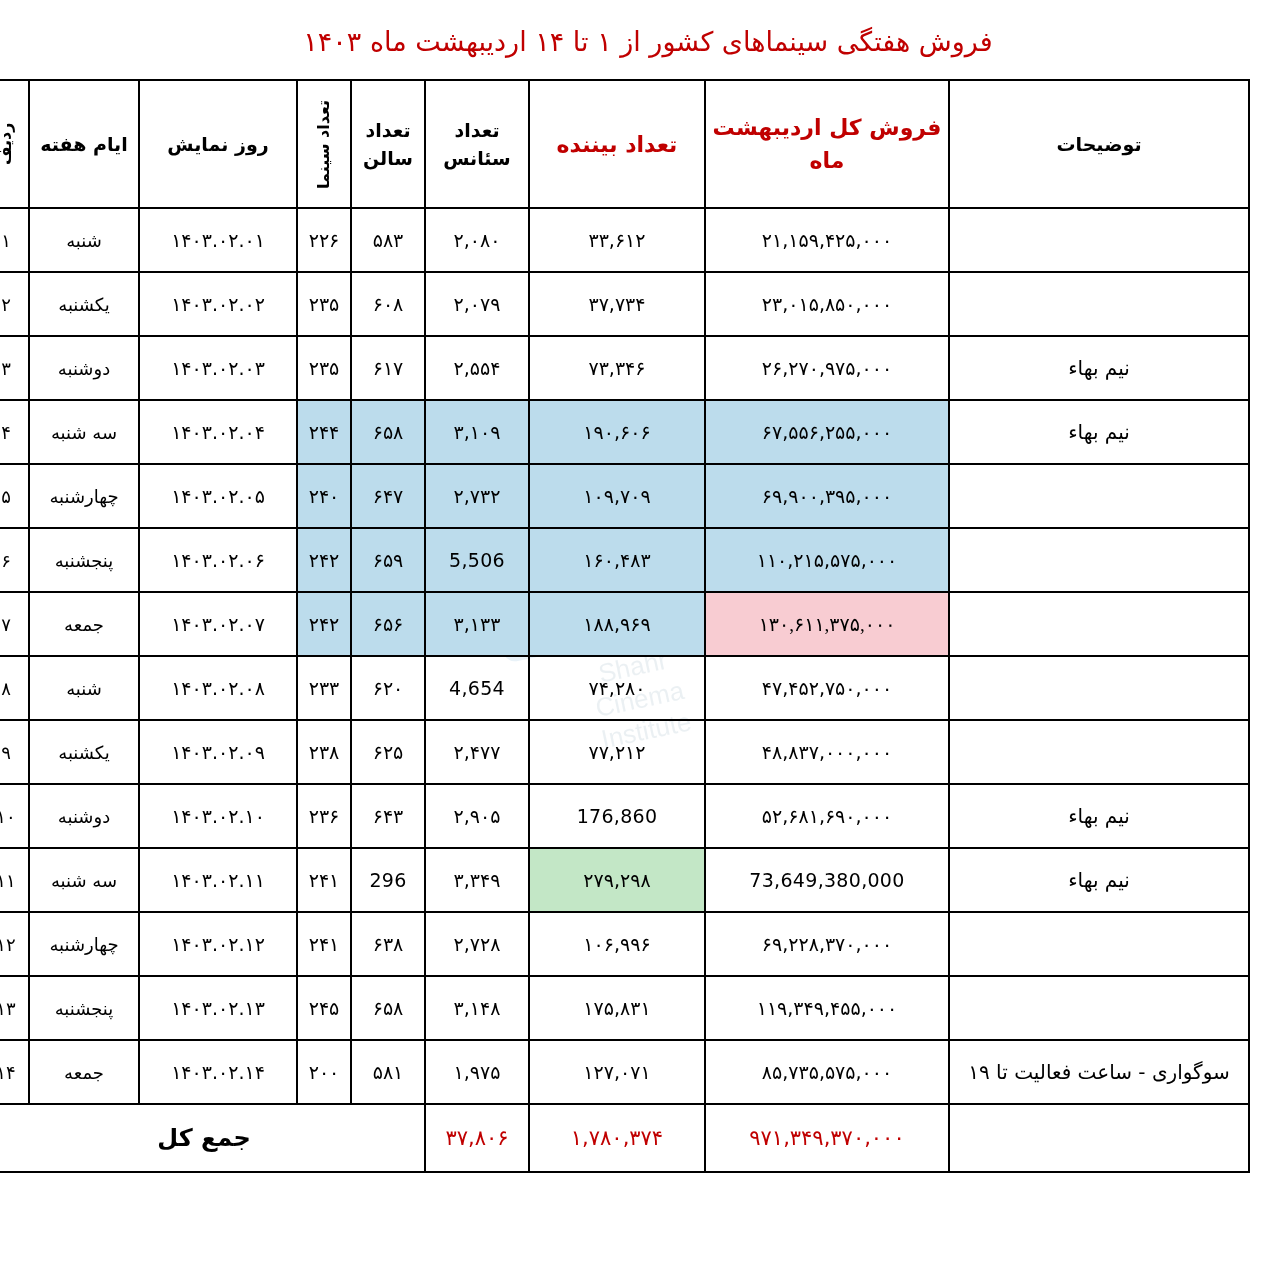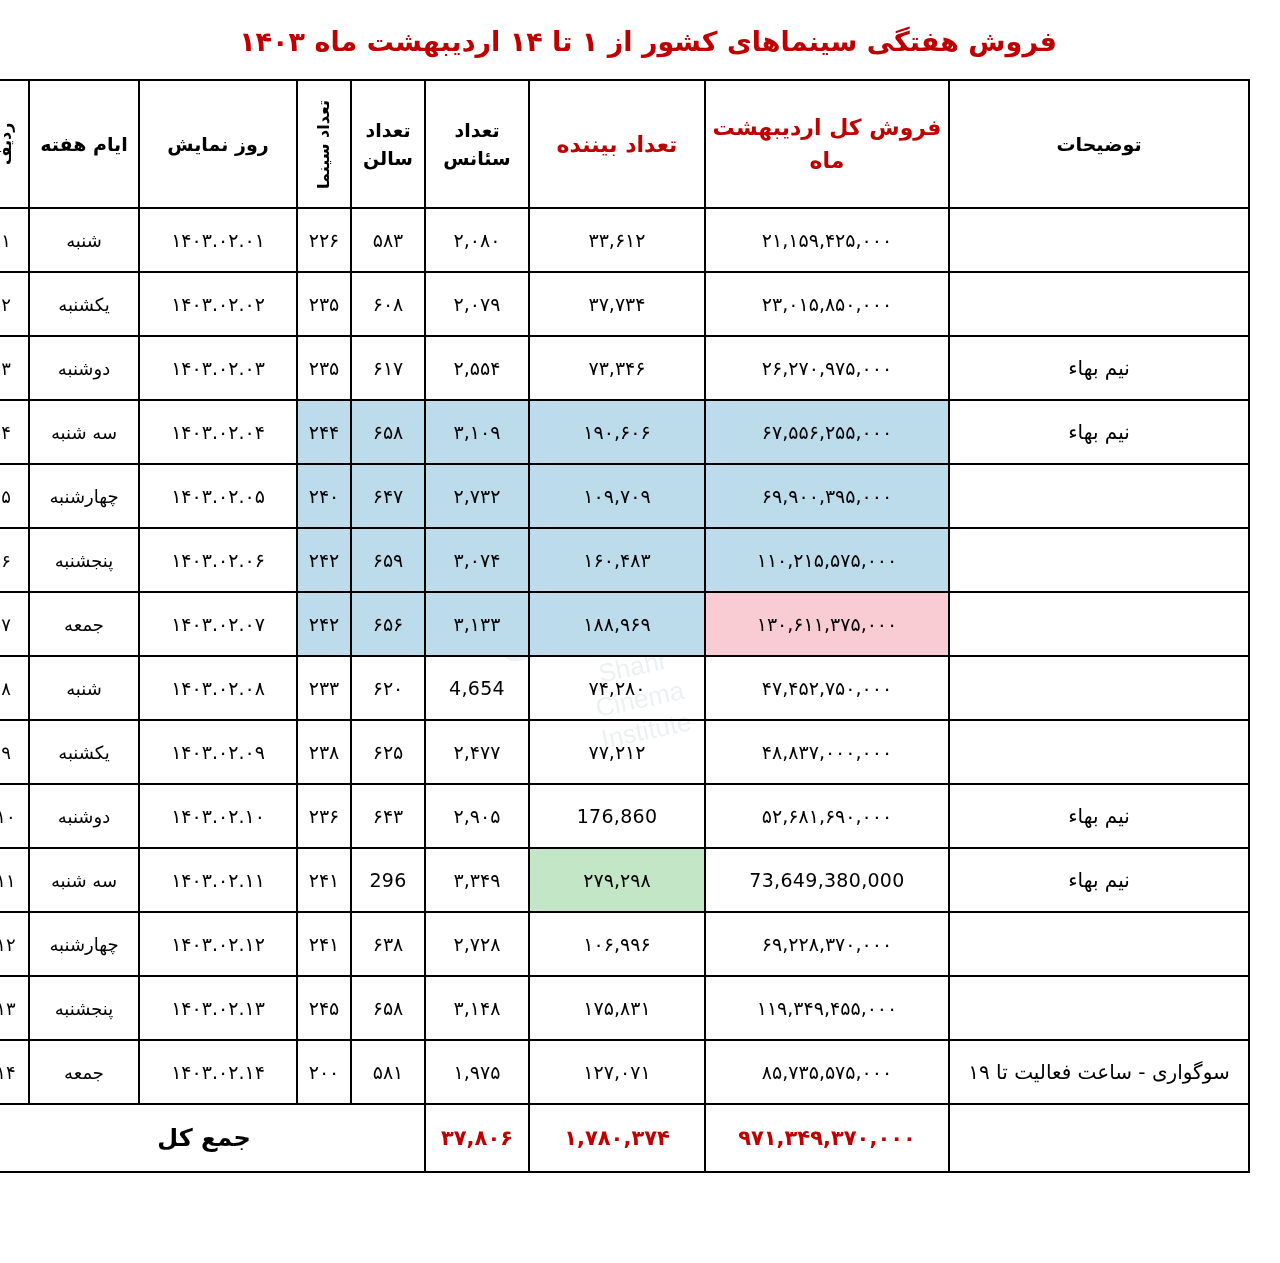--- a/index.html
+++ b/index.html
@@ -18,21 +18,21 @@
   .page {
     width: 1280px;
     height: 1263px;
     position: relative;
     box-sizing: border-box;
   }
   .title {
     text-align: center;
     color: #c00000;
     font-size: 27px;
-    font-weight: bold;
+    font-weight: normal;
     padding: 22px 24px 18px 40px;
     line-height: 1.45;
     direction: rtl;
   }
   .table-wrap {
     padding: 0 30px;
     position: relative;
     z-index: 2;
   }
   table {
@@ -78,33 +78,33 @@
   col.c-seans   { width: 104px; }
   col.c-binande { width: 176px; }
   col.c-forush  { width: 244px; }
   col.c-tozih   { width: 300px; }
 
   td.num { font-size: 19px; letter-spacing: 0.3px; }
   td.tozihat { font-size: 20px; }
   td.date { font-size: 19px; }
 
   tr.total td {
-    font-weight: bold;
+    font-weight: normal;
     color: #c00000;
     font-size: 21px;
     height: 62px;
   }
   tr.total td.total-label {
     color: #000000;
     font-size: 24px;
     font-weight: bold;
   }
 
   .hl-blue { background: #bcdcec !important; }
-  .hl-pink { background: #f8ccd2 !important; }
+  .hl-pink { background: #f8ccd2 !important; font-family: Liberation Serif, serif; }
   .hl-green{ background: #c3e7c6 !important; }
 
   
   .watermark {
     position: absolute;
     top: 330px;
     left: 0;
     width: 1280px;
     height: 620px;
     z-index: 1;
@@ -235,21 +235,21 @@
           <td class="num hl-blue">۲۴۰</td>
           <td class="date">۱۴۰۳.۰۲.۰۵</td>
           <td>چهارشنبه</td>
           <td>۵</td>
         </tr>
 
         <tr>
           <td class="tozihat"></td>
           <td class="num hl-blue">۱۱۰,۲۱۵,۵۷۵,۰۰۰</td>
           <td class="num hl-blue">۱۶۰,۴۸۳</td>
-          <td class="num hl-blue">۳,۰۷۴</td>
+          <td class="num hl-blue">5,506</td>
           <td class="num hl-blue">۶۵۹</td>
           <td class="num hl-blue">۲۴۲</td>
           <td class="date">۱۴۰۳.۰۲.۰۶</td>
           <td>پنجشنبه</td>
           <td>۶</td>
         </tr>
 
         <tr>
           <td class="tozihat"></td>
           <td class="num hl-pink">۱۳۰,۶۱۱,۳۷۵,۰۰۰</td>

